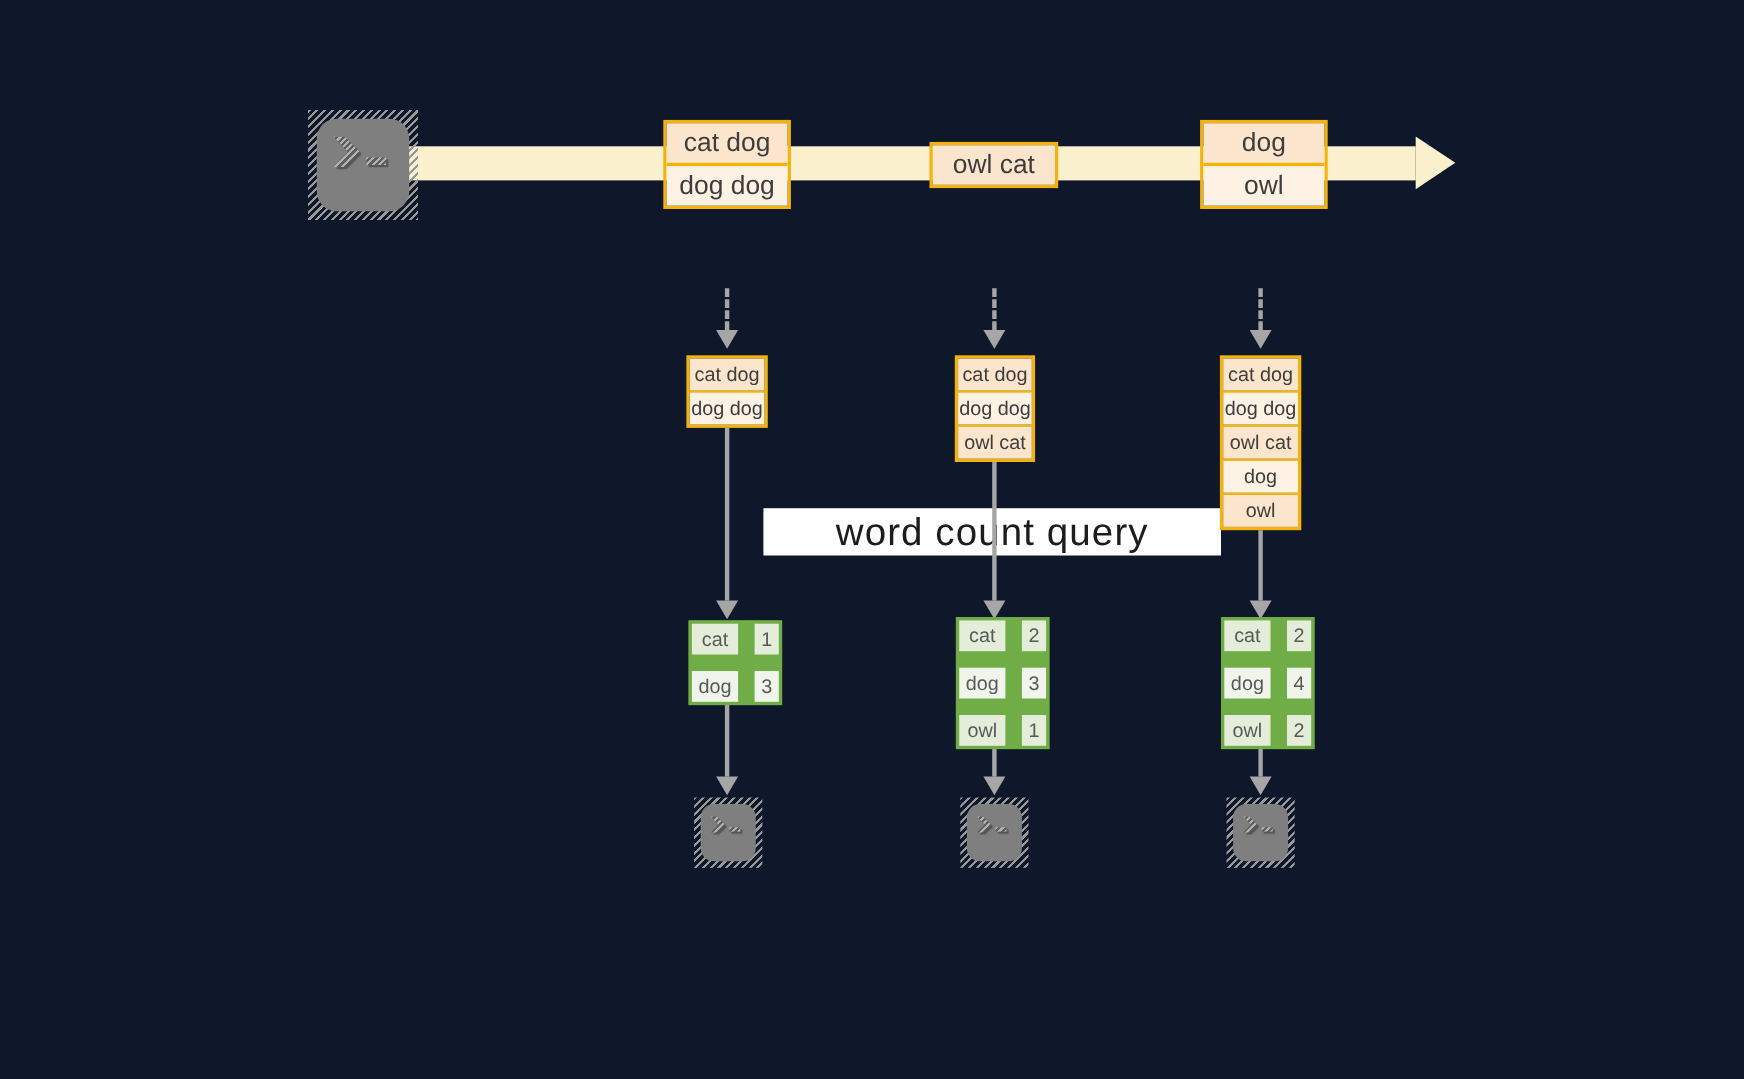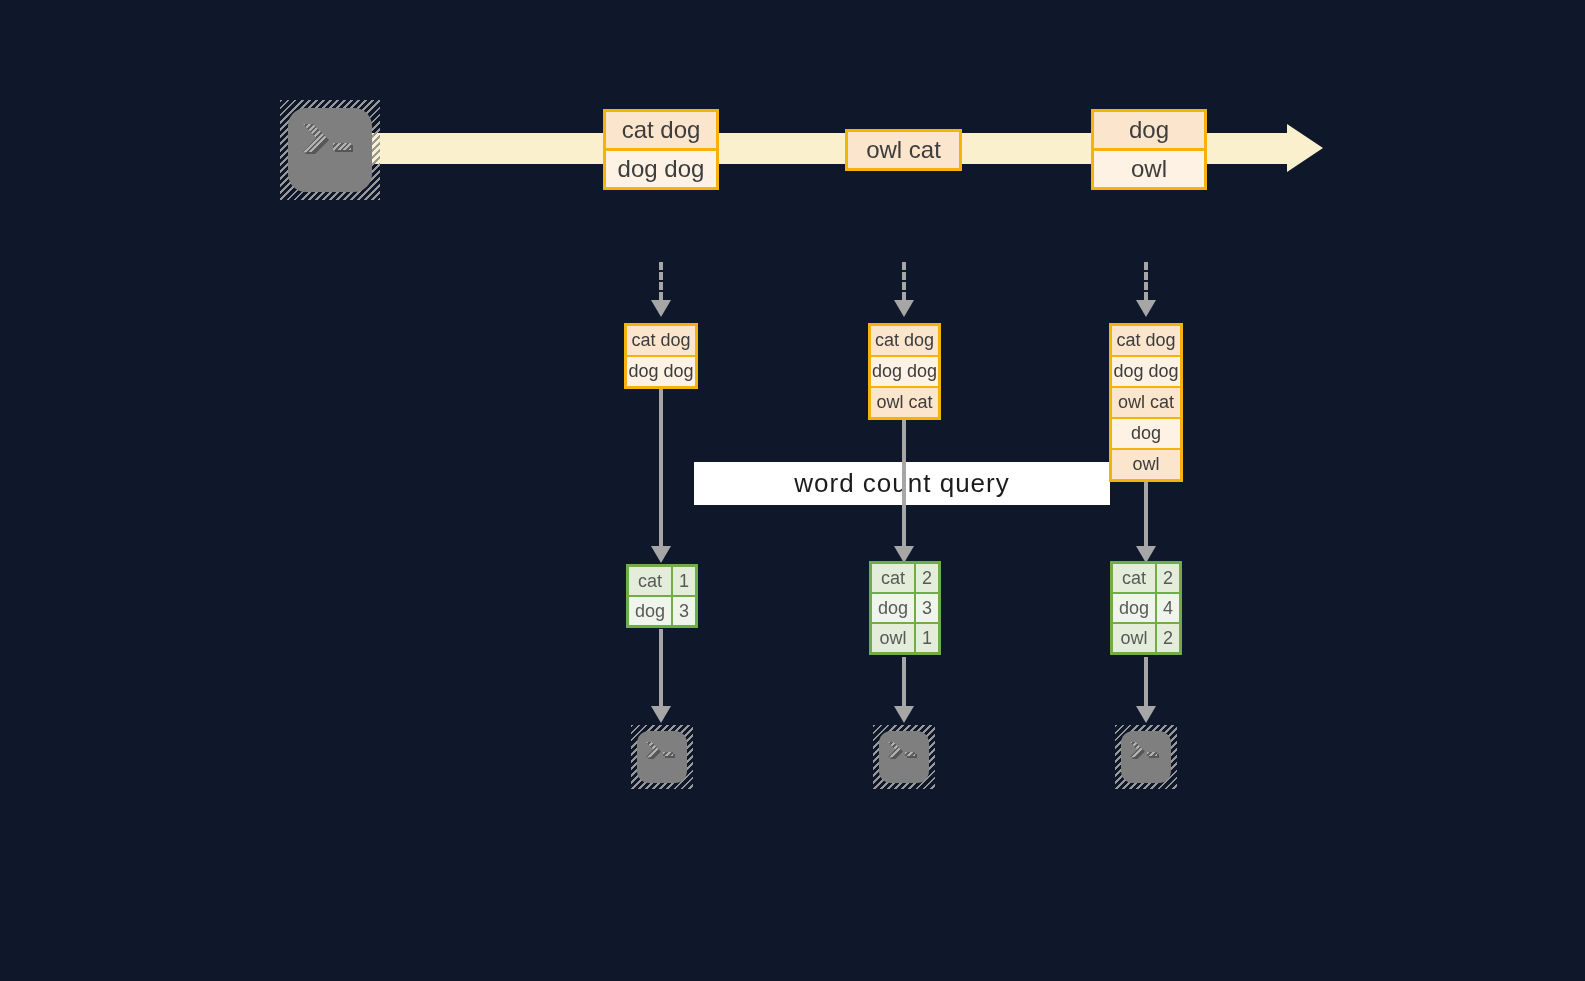--- a/index.html
+++ b/index.html
@@ -43,32 +43,32 @@
 
   
   .sbox{position:absolute;border:3px solid #f5b20a;z-index:3;}
   .srow{height:29px;display:flex;align-items:center;justify-content:center;
         font-size:18px;color:#3d3d3d;}
   .srow + .srow{border-top:2px solid #f5b20a;}
 
   
   .query-band{position:absolute;left:694px;top:462px;width:416px;height:43px;
     background:#ffffff;z-index:1;display:flex;align-items:center;justify-content:center;}
-  .query-band span{font-size:26px;font-weight:300;color:#1c1c1c;letter-spacing:1px;}
+  .query-band span{font-size:35px;font-weight:300;color:#1c1c1c;letter-spacing:1px;}
 
   
   .vdash{position:absolute;width:0;border-left:4px dashed #a6a6a6;z-index:2;}
   .vline{position:absolute;width:4px;background:#a6a6a6;z-index:2;}
   .vhead{position:absolute;width:0;height:0;z-index:2;
     border-left:10px solid transparent;border-right:10px solid transparent;
     border-top:17px solid #a6a6a6;}
 
   
   .gtable{position:absolute;border:3px solid #70ad47;background:#70ad47;
-    display:grid;grid-template-columns:42px 22px;gap:2px;z-index:3;}
+    display:grid;grid-template-columns:42px 22px;gap:15px;z-index:3;}
   .gcell{height:28px;display:flex;align-items:center;justify-content:center;
     font-size:18px;color:#595959;}
   .g-dk{background:#e3edda;}
   .g-lt{background:#f0f5ec;}
 </style>
 </head>
 <body>
 
 <div class="canvas">
 

